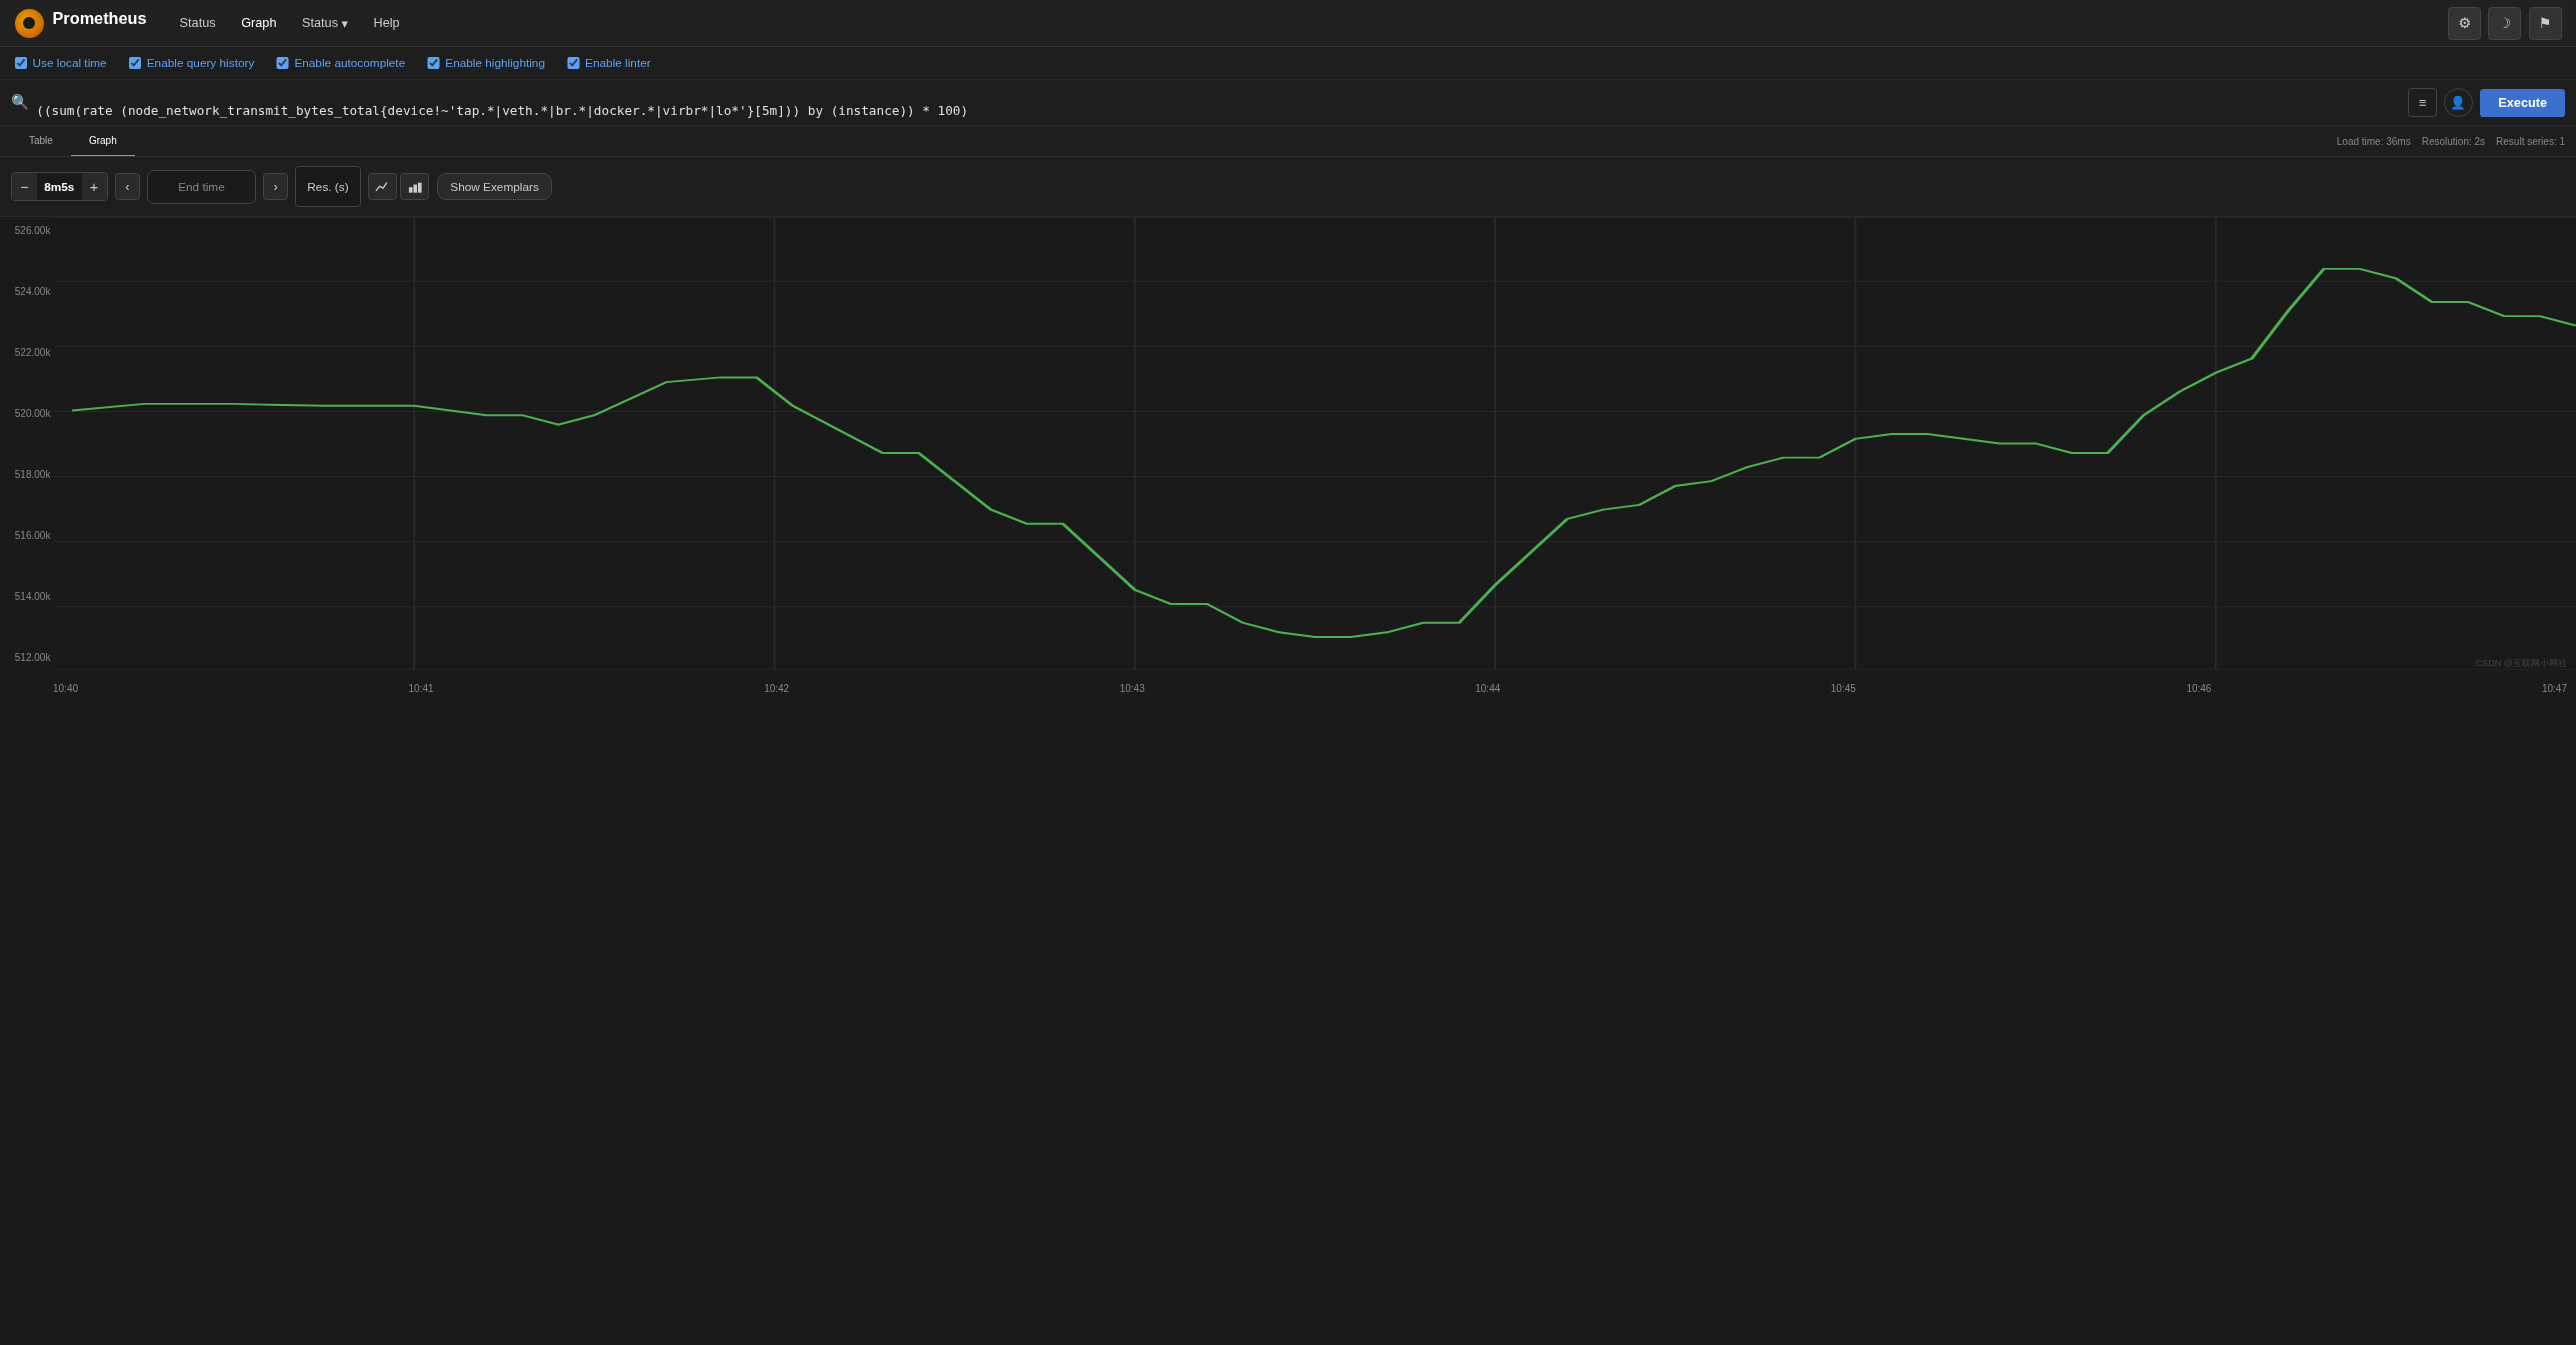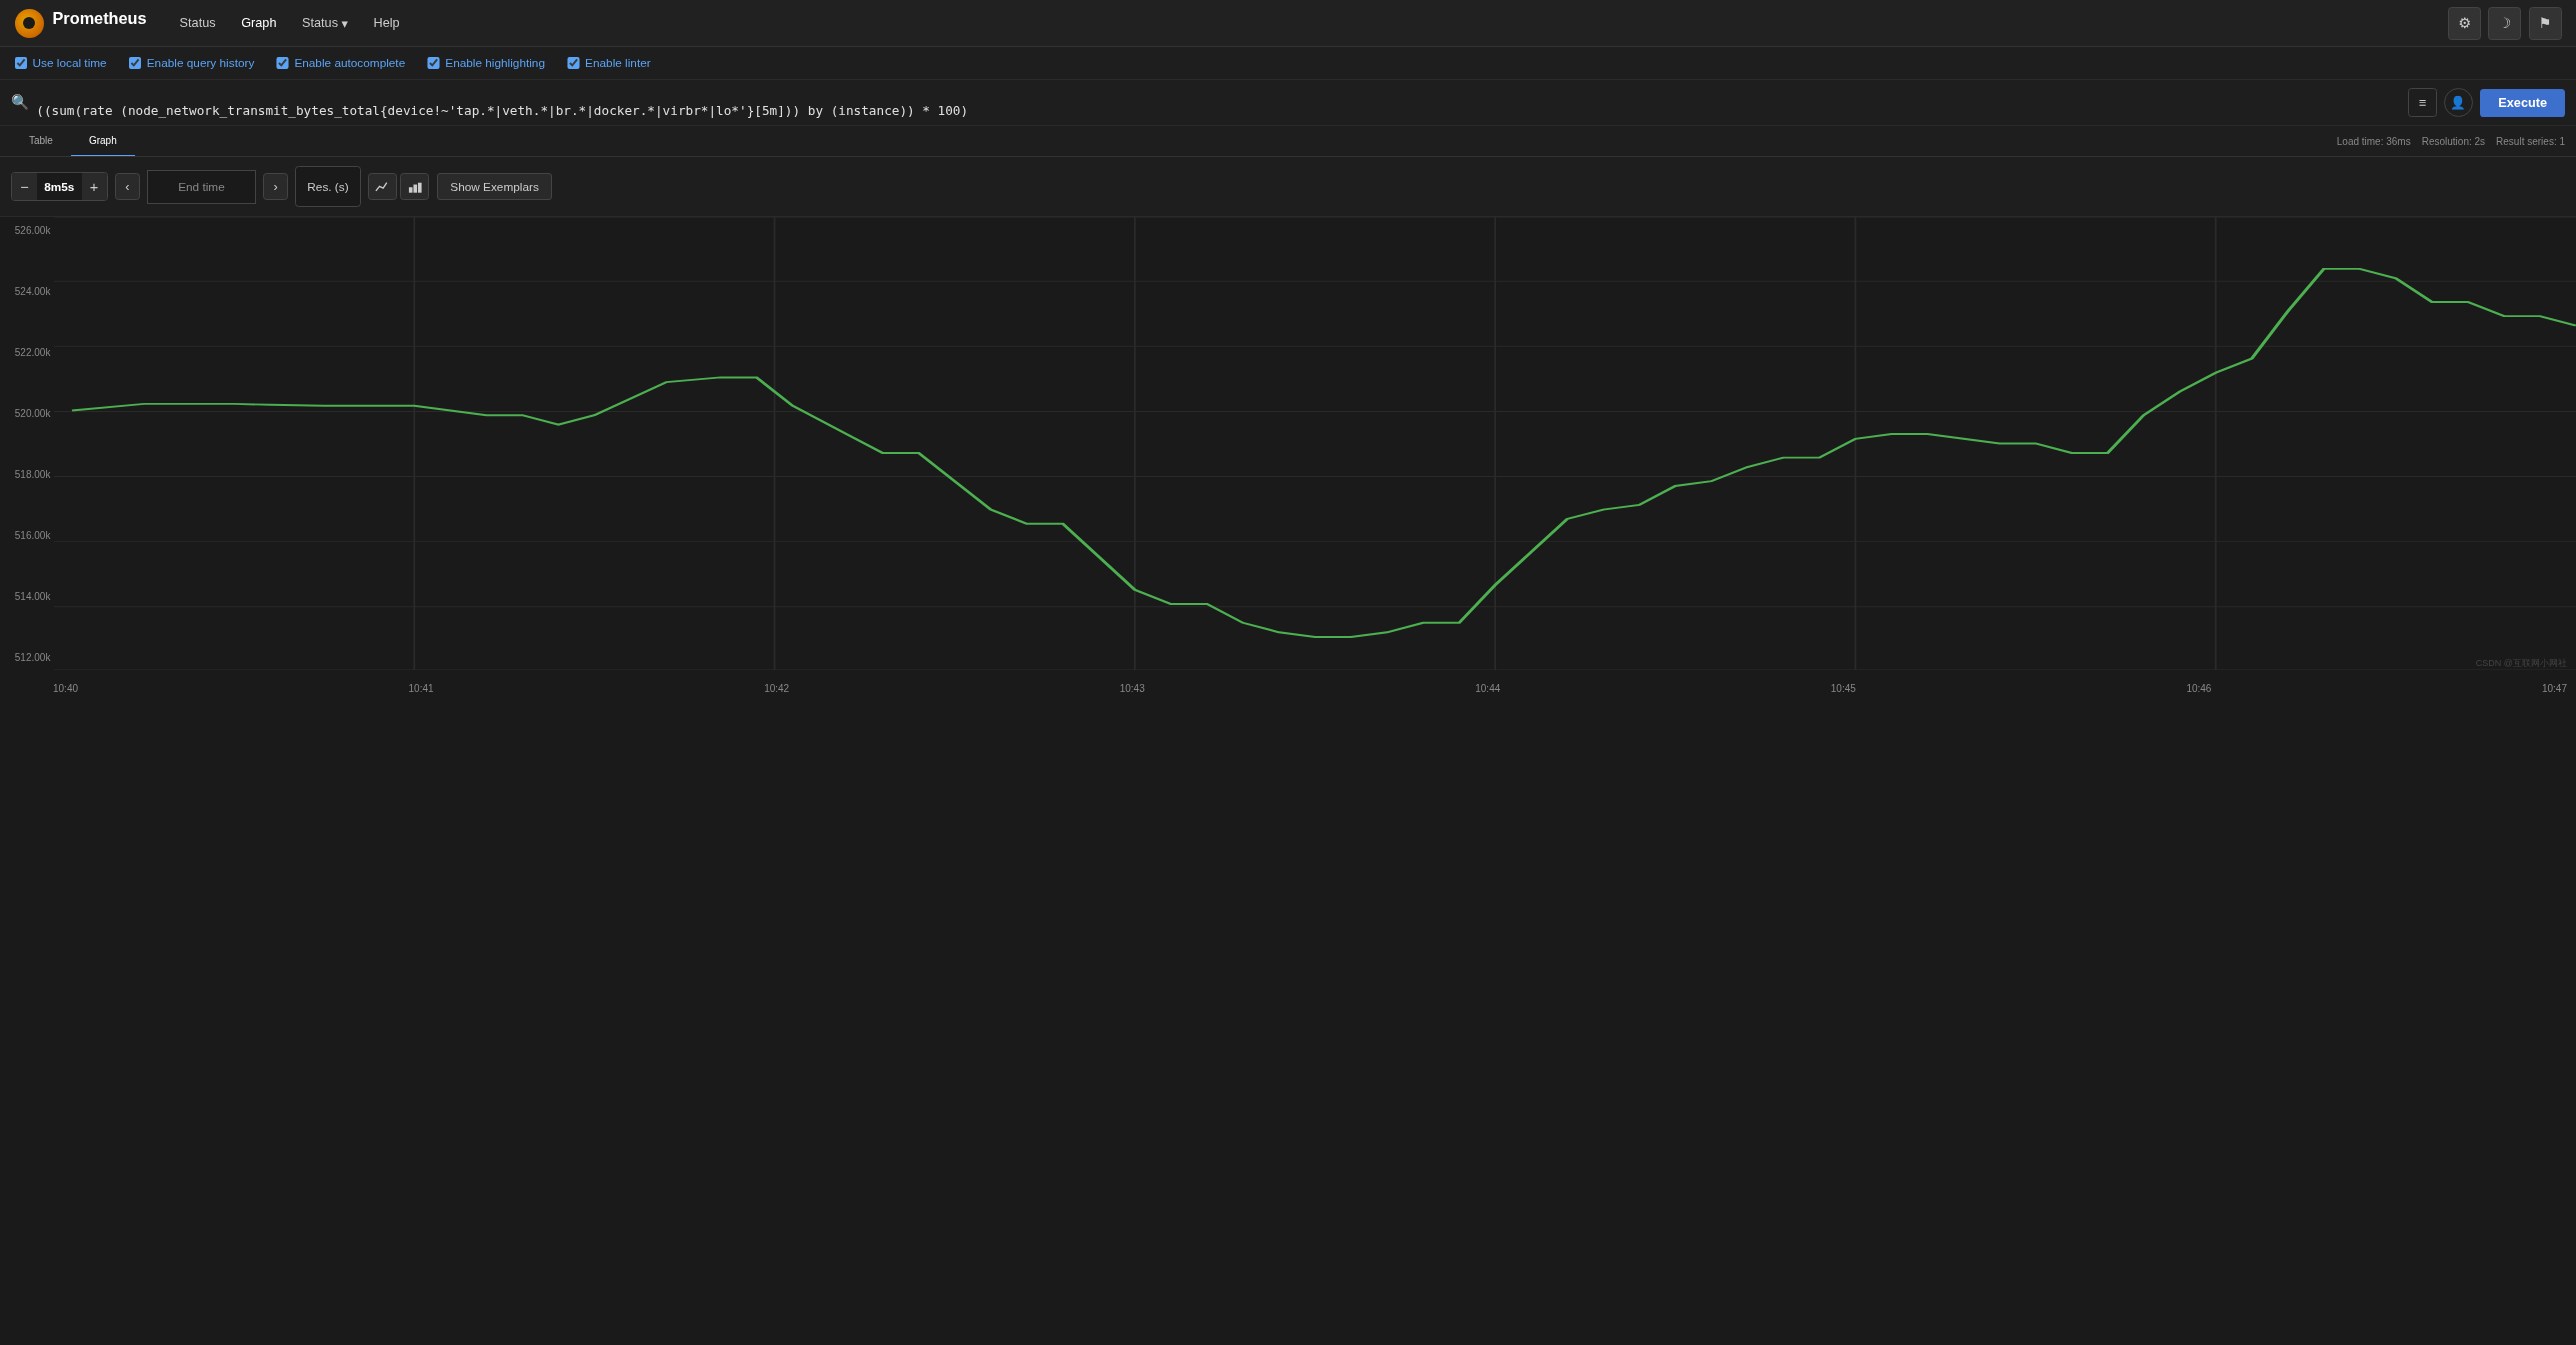--- a/index.html
+++ b/index.html
@@ -173,39 +173,39 @@
       padding: 0 7.2px; height: 27px;
       display: flex; align-items: center;
       font-size: 11.8px; min-width: 36px; justify-content: center; font-weight: bold;
     }
     .nav-btn {
       background: #2a2a2a; border: 0.9px solid #444; border-radius: 3.6px;
       color: #ccc; width: 25px; height: 27px; cursor: pointer;
       display: flex; align-items: center; justify-content: center; font-size: 12.7px;
     }
     .end-time-btn {
-      background: #1a1a1a; border: 0.9px solid #444; border-radius: 0;
+      background: #1a1a1a; border: 0.9px solid #444; border-radius: 7px;
       color: #888; padding: 16px 11px; height: 23px;
       display: flex; align-items: center; cursor: pointer;
       min-width: 109px; justify-content: center; font-size: 11.8px;
     }
     .res-btn {
       background: #1a1a1a; border: 0.9px solid #444; border-radius: 3.6px;
       color: #ccc; padding: 0 11px; height: 41px;
       display: flex; align-items: center; cursor: pointer;
       font-size: 11.8px;
     }
     .chart-type-btn {
       background: #2a2a2a; border: 0.9px solid #444; border-radius: 3.6px;
       color: #ccc; width: 29px; height: 27px; cursor: pointer;
       display: flex; align-items: center; justify-content: center; font-size: 11.8px;
     }
     .chart-type-group { display: flex; gap: 3.6px; }
     .show-exemplars-btn {
-      background: #2a2a2a; border: 0.9px solid #444; border-radius: 3px;
+      background: #2a2a2a; border: 0.9px solid #444; border-radius: 9px;
       color: #ccc; padding: 0 12.7px; height: 27px; cursor: pointer;
       font-size: 11.8px;
     }
 
     
     .chart-area {
       background: #1a1a1a;
       padding: 9px 0 27px 54px;
       position: relative;
       height: 480px;

